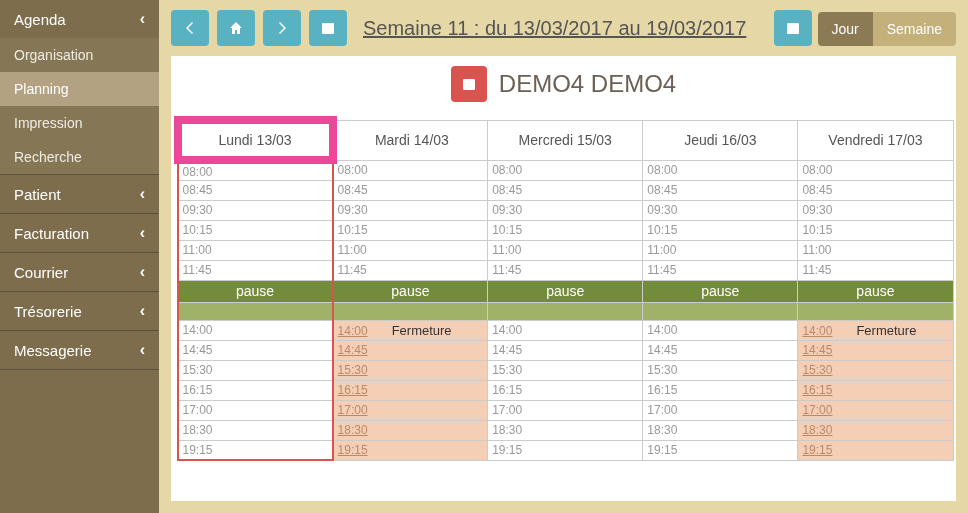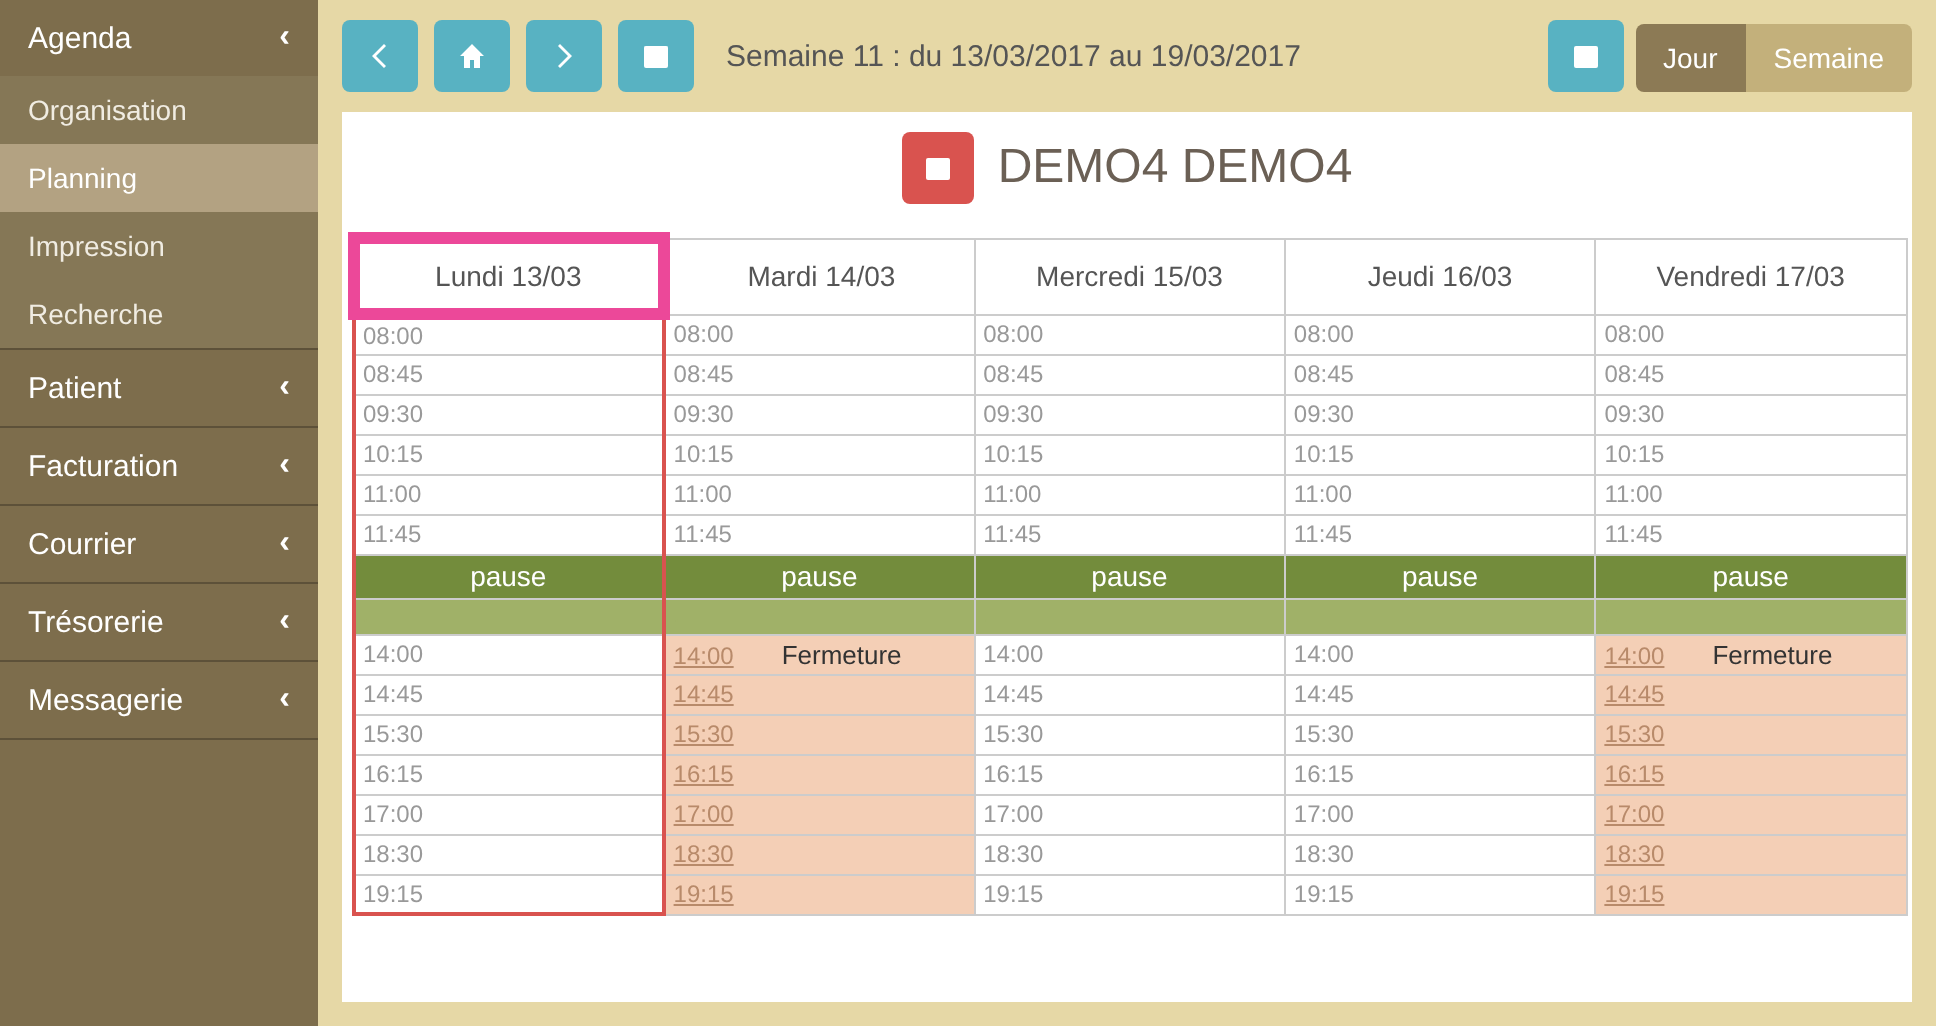--- a/index.html
+++ b/index.html
@@ -13,40 +13,40 @@
   .side-chevron { font-size: 16px; font-weight: bold; }
   .side-sub { background: #857756; }
   .side-sub-item { padding: 9px 14px; font-size: 14px; cursor: pointer; color: #f0ece2; }
   .side-sub-item.active { background: #b3a282; color: #fff; }
 
   
   .main { flex: 1; background: #e6d8a6; display: flex; flex-direction: column; overflow: hidden; }
   .toolbar { display: flex; align-items: center; gap: 8px; padding: 10px 12px; }
   .btn { display: inline-flex; align-items: center; justify-content: center; width: 38px; height: 36px; background: #58b2c2; color: #fff; border-radius: 4px; cursor: pointer; font-size: 16px; }
   .btn svg { width: 16px; height: 16px; fill: #fff; }
-  .toolbar-title { flex: 1; padding: 0 8px; font-size: 15px; color: #555; }
+  .toolbar-title { flex: 1; padding: 0 8px; font-size: 20px; color: #555; text-decoration: underline; }
   .view-toggle { display: flex; align-items: flex-end; gap: 6px; }
   .vt-cal { width: 38px; height: 36px; background: #58b2c2; color: #fff; border-radius: 4px; display: inline-flex; align-items: center; justify-content: center; cursor: pointer; }
   .vt-cal svg { width: 16px; height: 16px; fill: #fff; }
   .seg { display: flex; }
   .seg-btn { padding: 9px 14px; color: #fff; cursor: pointer; font-size: 14px; }
   .seg-day { background: #8c7a55; border-radius: 4px 0 0 4px; }
   .seg-week { background: #c3b07b; border-radius: 0 4px 4px 0; }
 
   .content { flex: 1; background: #fff; margin: 0 12px 12px 12px; display: flex; flex-direction: column; overflow: auto; align-items: center; }
   .content-head { display: flex; align-items: center; gap: 12px; padding: 10px 6px 14px 6px; }
   .red-badge { width: 36px; height: 36px; background: #d9534f; border-radius: 4px; display: inline-flex; align-items: center; justify-content: center; }
   .red-badge svg { width: 16px; height: 16px; fill: #fff; }
   .content-title { font-size: 24px; color: #6b6055; font-weight: 300; }
 
   .cal-wrap { overflow-x: auto; }
   .cal { width: 780px; border-collapse: collapse; table-layout: fixed; }
   .cal th, .cal td { border: 1px solid #ccc; font-size: 12px; }
   .cal th { padding: 8px 4px; font-weight: normal; color: #555; font-size: 14px; }
-  .cal th.today { border: 6px solid #ec4899; }
+  .cal th.today { border: 8px solid #ec4899; }
   .cal td { height: 20px; padding: 0 4px; color: #999; text-align: left; vertical-align: middle; }
   .cal td.tday { border-left: 2px solid #d9534f; border-right: 2px solid #d9534f; }
   .cal tr.last td.tday { border-bottom: 2px solid #d9534f; }
   .pause-row td { background: #738c3c; color: #fff; text-align: center; font-size: 14px; height: 22px; }
   .pause-row2 td { background: #a0b168; height: 18px; font-size: 10px; color: #a0b168; }
   .closed { background: #f4cfb6; color: #b88a6a !important; text-decoration: underline; }
   .event-cell { background: #f4cfb6; }
   .event-label { color: #333; display: inline-block; margin-left: 24px; font-size: 13px; }
 </style>
 </head>

